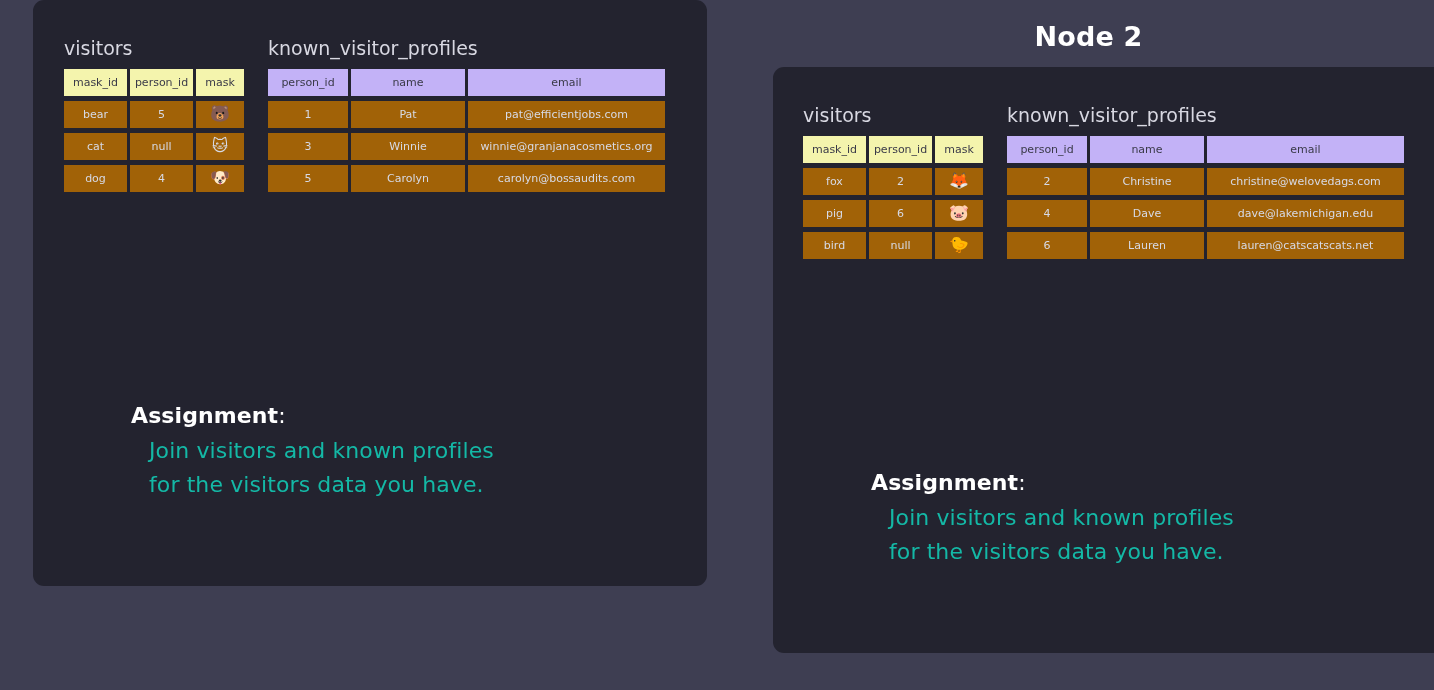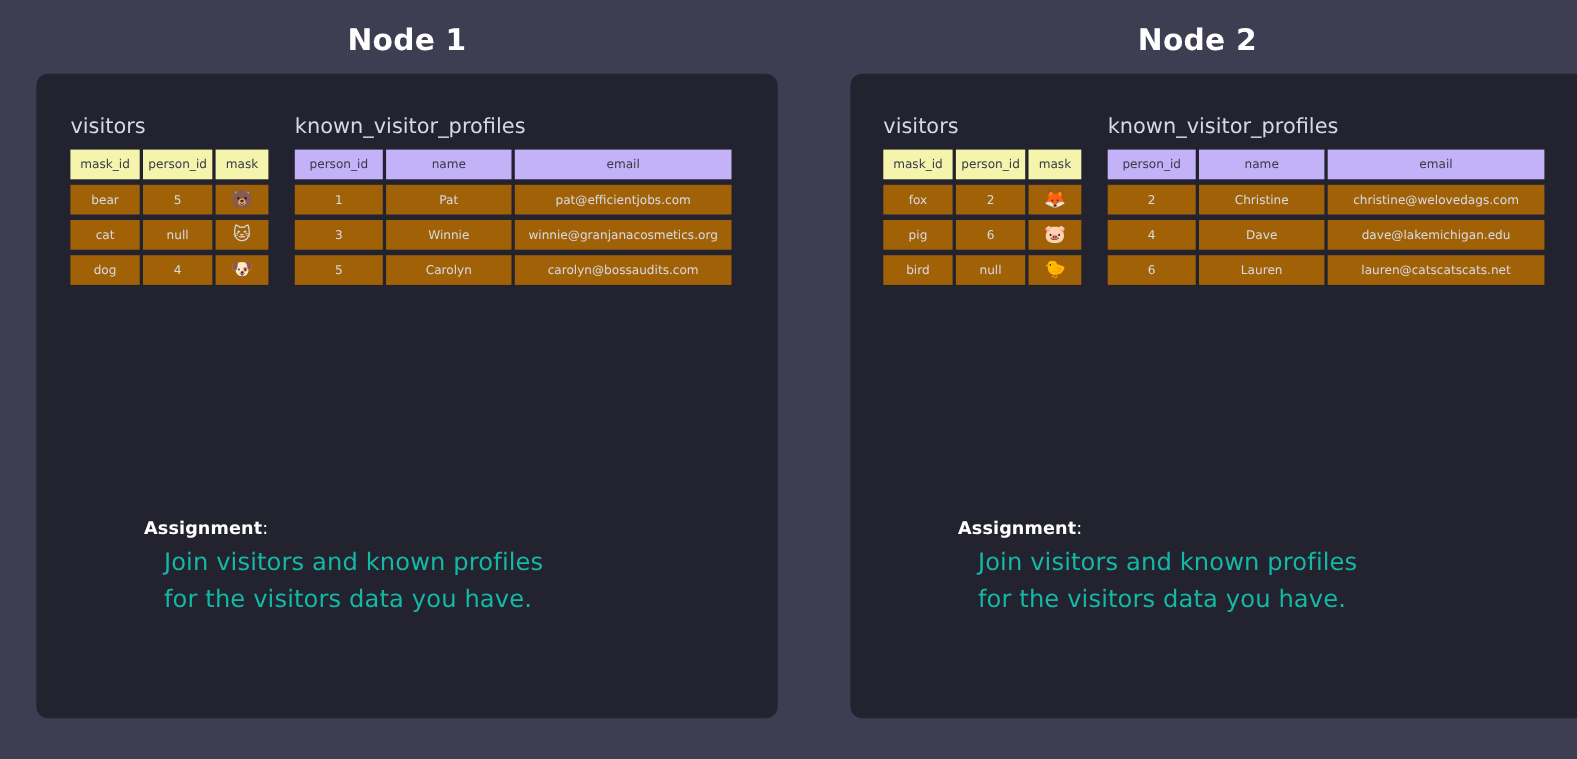--- a/index.html
+++ b/index.html
@@ -120,21 +120,21 @@
   .col-email { width: 197px; }
 
   
   .assignment {
     position: absolute;
     left: 98px;
     top: 404px;
     color: #ffffff;
   }
   .assignment-head {
-    font-size: 16px;
+    font-size: 22px;
     font-weight: bold;
     line-height: 1.1;
     color: #ffffff;
     letter-spacing: 0.1px;
   }
   .assignment-head .colon { font-weight: normal; }
   .assignment-body {
     margin-top: 6px;
     padding-left: 18px;
     font-size: 22px;
@@ -144,21 +144,20 @@
     letter-spacing: 0.1px;
   }
   .assignment-body div { white-space: nowrap; }
 </style>
 </head>
 <body>
 
 <div class="stage">
 
   <div class="node node-1">
-    <div class="node-title">Node 1</div>
     <div class="panel">
 
       <div class="tables">
 
         <div class="table-block">
           <div class="table-label">visitors</div>
           <table>
             <thead>
               <tr>
                 <th class="hdr-yellow col-maskid">mask_id</th>

